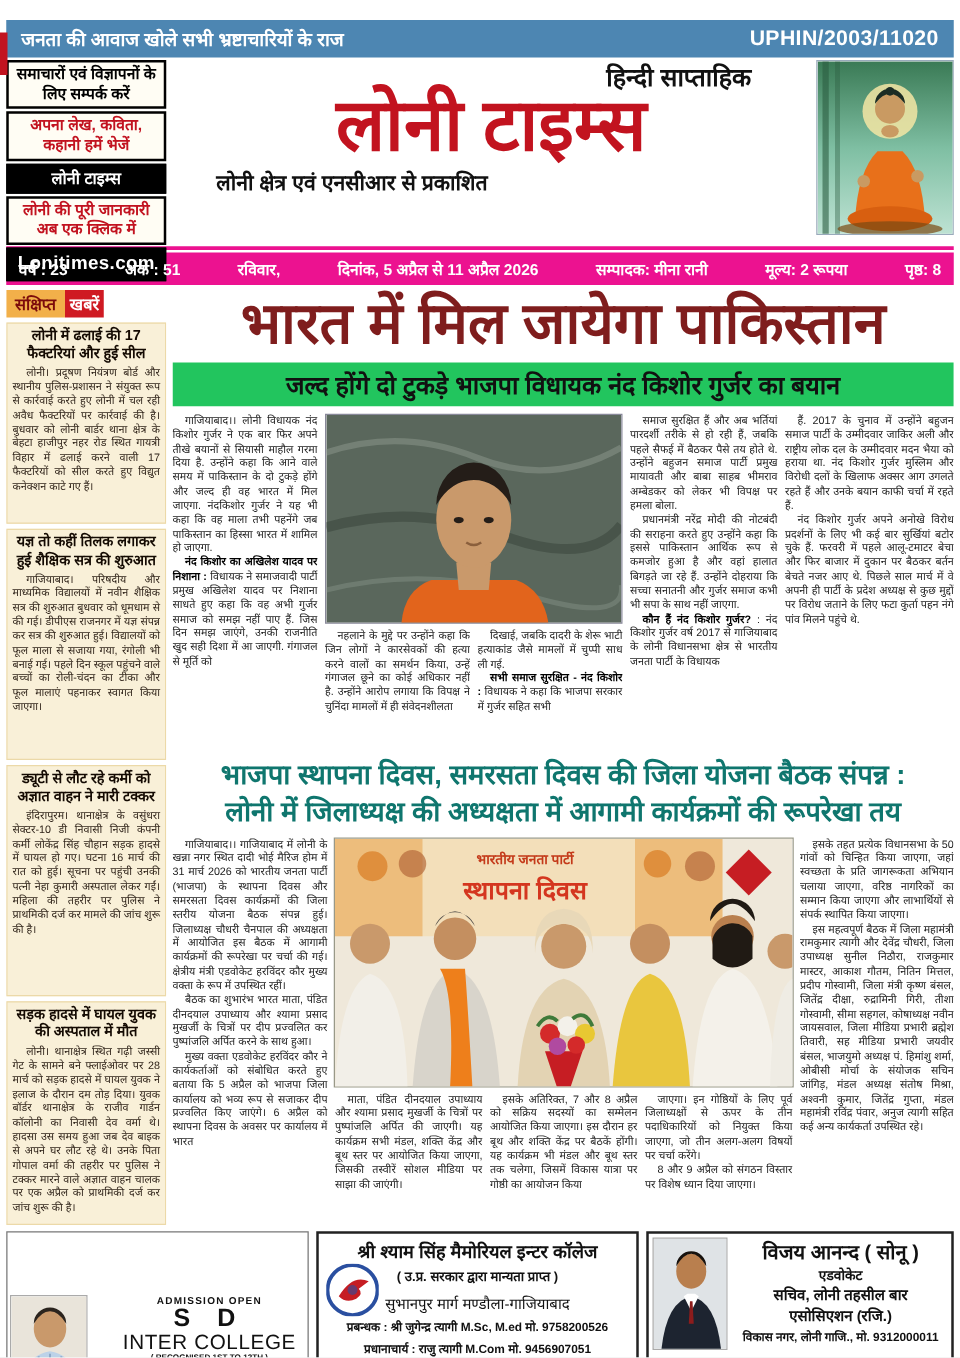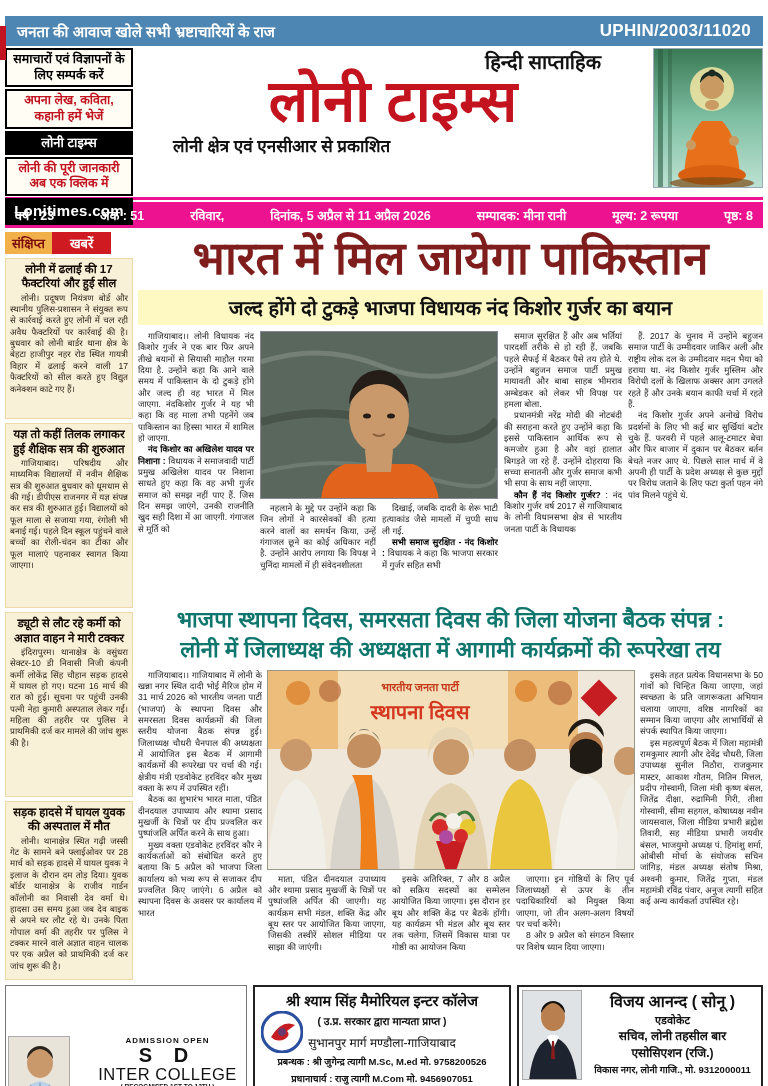--- a/index.html
+++ b/index.html
@@ -27,30 +27,30 @@
 
   
   .pinkline { height: 3px; background: #ec1290; margin-top: 3px; }
   .dateline { margin-top: 2px; height: 26px; background: #ec1290; color: #fff; font-weight: bold; font-size: 12.5px; display: flex; align-items: center; justify-content: space-between; padding: 0 10px; white-space: nowrap; }
 
   
   .content { display: flex; gap: 5px; margin-top: 4px; height: 748px; }
   .briefs { width: 128px; display: flex; flex-direction: column; gap: 4px; overflow: hidden; }
   .briefs-head { display: flex; font-weight: bold; font-size: 13px; }
   .briefs-head .l { background: #f2b04a; color: #7c0b0b; padding: 2px 7px; }
-  .briefs-head .r { background: #cf1a22; color: #fff; padding: 2px 18px; }
+  .briefs-head .r { background: #cf1a22; color: #fff; padding: 2px 4px; }
   .brief { background: #f9f0d8; border: 1px solid #ecd9a8; padding: 3px 4px; overflow: hidden; }
   .brief h3 { font-size: 11.5px; line-height: 1.25; text-align: center; color: #140a02; margin-bottom: 2px; }
   .btxt { font-size: 8.6px; line-height: 1.32; text-align: justify; color: #30241a; }
   .btxt p { text-indent: 11px; }
   .b1 { height: 164px; } .b2 { height: 188px; } .b3 { height: 188px; } .b4 { height: 182px; }
 
   .mainarea { flex: 1; display: flex; flex-direction: column; overflow: hidden; }
   .headline1 { font-size: 46px; font-weight: bold; color: #7f1d1d; text-align: center; line-height: 1.15; white-space: nowrap; overflow: hidden; }
-  .subheadline { background: #fef9c3; text-align: center; font-size: 20px; font-weight: bold; color: #111; padding: 4px 2px; margin-top: 5px; white-space: nowrap; overflow: hidden; }
+  .subheadline { background: #22c55e; text-align: center; font-size: 20px; font-weight: bold; color: #111; padding: 4px 2px; margin-top: 5px; white-space: nowrap; overflow: hidden; }
 
   .art { display: flex; gap: 6px; margin-top: 6px; }
   .art1 { height: 268px; }
   .ncol { font-size: 8.6px; line-height: 1.32; text-align: justify; color: #222; overflow: hidden; }
   .ncol p { text-indent: 10px; }
   .ncol b.leadin { color: #000; }
   .a1c1 { width: 116px; } .a1mid { width: 238px; display: flex; flex-direction: column; gap: 4px; }
   .a1photo { height: 168px; overflow: hidden; border: 1px solid #889; }
   .a1below { display: flex; gap: 6px; flex: 1; overflow: hidden; }
   .a1below .c { width: 116px; }

